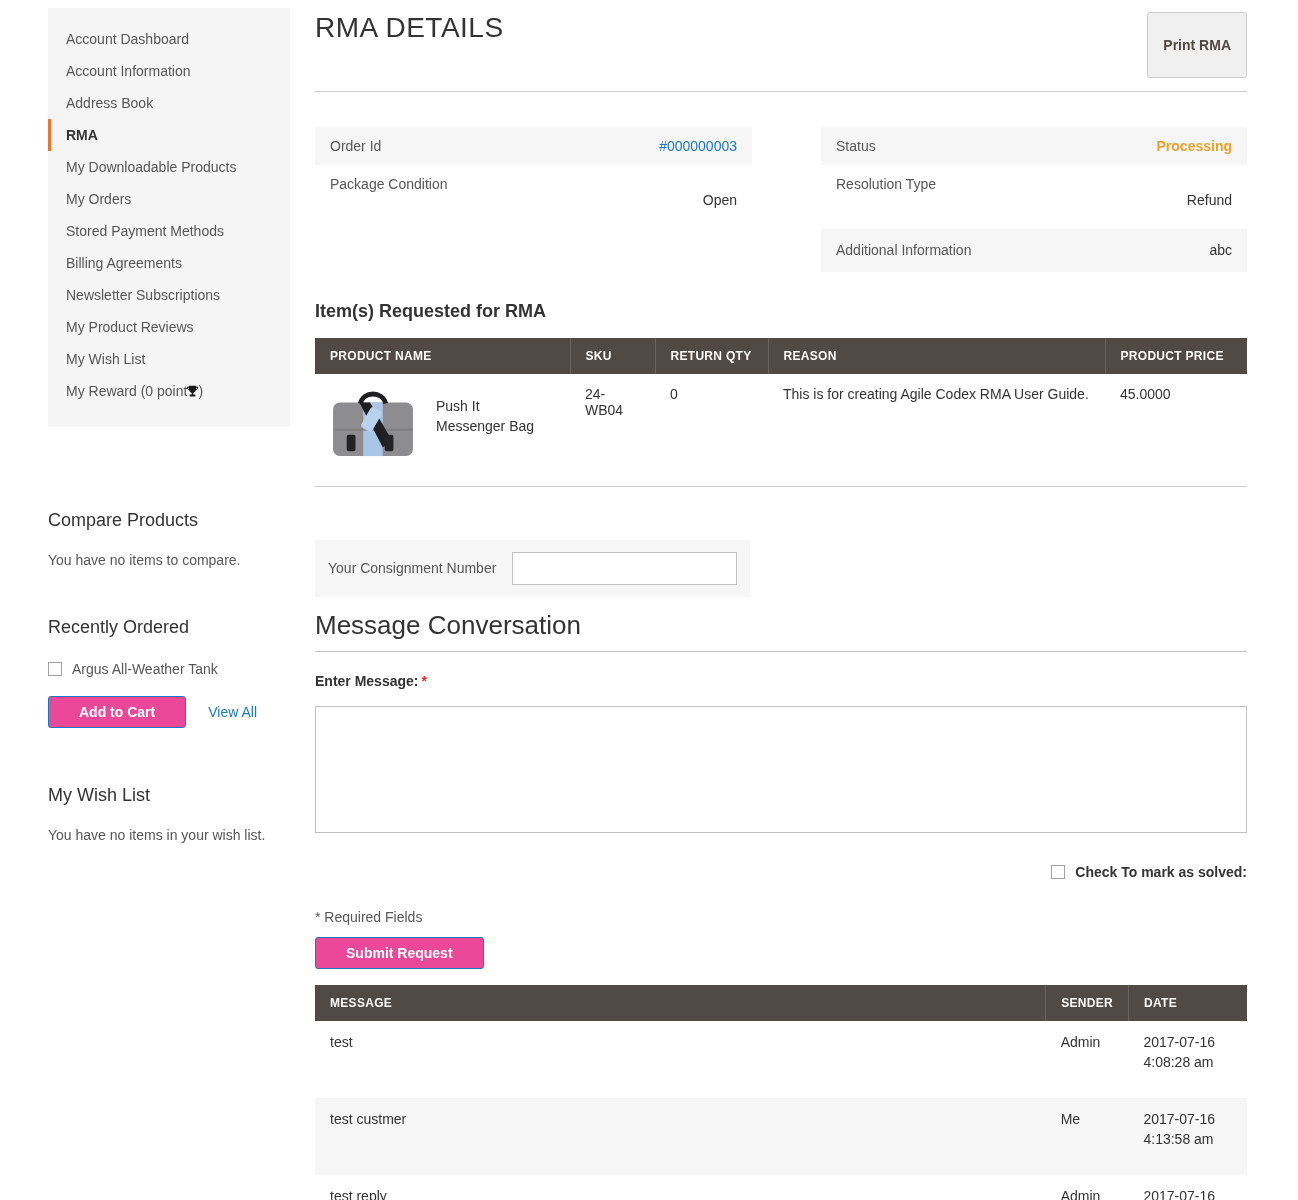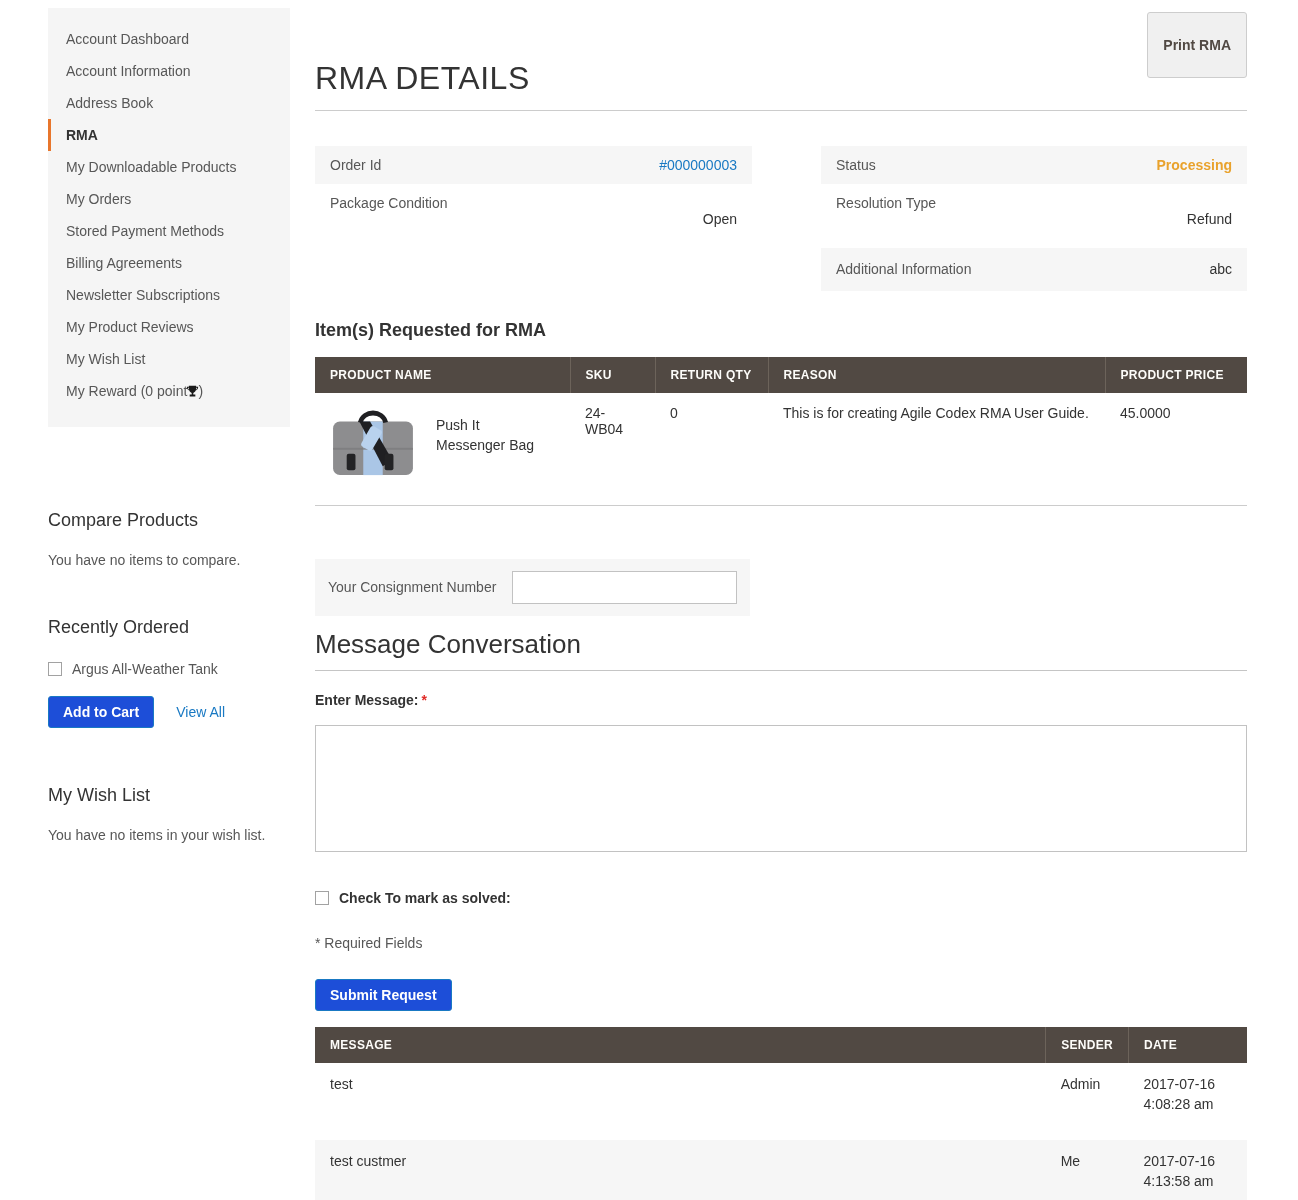--- a/index.html
+++ b/index.html
@@ -23,32 +23,32 @@
   .side-title { font-size:18px; font-weight:400; color:#333; line-height:22px; }
   .side-empty { margin-top:21px; font-size:14px; color:#575757; }
   .ro-block { margin-top:48px; }
   .ro-item { margin-top:23px; display:flex; align-items:center; font-size:14px; color:#575757; }
   .cbox {
     width:14px; height:14px; background:#fff; border:1px solid #a2a2a2;
     display:inline-block; flex-shrink:0; margin-right:10px; cursor:pointer;
   }
   .ro-actions { margin-top:19px; display:flex; align-items:center; }
   .btn-primary {
-    background:#1d4ed8; border:1px solid #1979c3; color:#fff; font-weight:700;
-    font-size:14px; padding:7px 14px; border-radius:3px; cursor:pointer;
+    background:#ec4899; border:1px solid #1979c3; color:#fff; font-weight:700;
+    font-size:14px; padding:7px 30px; border-radius:3px; cursor:pointer;
     font-family:inherit;
   }
   .link-blue { color:#1979c3; font-size:14px; text-decoration:none; margin-left:22px; cursor:pointer; }
   .wish-block { margin-top:56px; }
 
   
   .main { width:932px; margin-left:25px; }
   .title-row { display:flex; justify-content:space-between; align-items:flex-start;
     border-bottom:1px solid #ccc; padding:4px 0 13px; }
-  h1.page-title { font-size:32px; font-weight:300; color:#333; letter-spacing:.5px;margin-top:48px; }
+  h1.page-title { font-size:28px; font-weight:300; color:#333; letter-spacing:.5px; }
   .btn-print {
     background:#f0f0f0; border:1px solid #cdcdcd; border-radius:3px; color:#514943;
     font-weight:700; font-size:14px; padding:24px 15px; cursor:pointer; font-family:inherit;
   }
 
   .details-grid { display:flex; justify-content:space-between; margin-top:35px; }
   .detail-table.left { width:437px; } .detail-table.right { width:426px; }
   .detail-row { display:flex; justify-content:space-between; padding:11px 15px;
     font-size:14px; line-height:16px; background:#f6f6f6; }
   .detail-row.r2 { background:#fff;flex-direction:column; }
@@ -82,24 +82,24 @@
   .btn-browse { background:#e9e9e9; border:1px solid #a9a9a9; font-size:13px; color:#333;
     padding:3px 13px; cursor:pointer; font-family:inherit; }
   .no-file { font-size:13px; color:#333; margin-left:11px; }
 
   .conv-title { margin-top:14px; font-size:26px; font-weight:300; color:#333;
     line-height:28px; padding-bottom:12px; border-bottom:1px solid #c5c5c5; }
   .msg-label { margin-top:21px; font-size:14px; font-weight:700; color:#333; height:20px; }
   .req-star { color:#e02b27; margin-left:3px; }
   .msg-textarea { margin-top:13px; width:100%; height:127px; border:1px solid #c2c2c2;
     resize:none; font-family:inherit; font-size:14px; padding:8px; }
-  .solved-row { margin-top:32px; display:flex; align-items:center; height:20px; }
+  .solved-row { margin-top:25px; display:flex; align-items:center; height:20px;justify-content:flex-end; }
   .solved-label { font-size:14px; font-weight:700; color:#333; }
   .req-note { margin-top:27px; font-size:14px; color:#575757; height:20px; }
-  .btn-submit { margin-top:24px; }
+  .btn-submit { margin-top:8px; }
 
   .msgs-table { margin-top:12px; }
   .msgs-table tbody td { vertical-align:top; font-size:14px; line-height:20px;
     padding:11px 15px 26px; }
   .msgs-table tbody tr:nth-child(even) td { background:#f6f6f6; }
   .msgs-table col.c-msg { width:738px; }
   .msgs-table col.c-sender { width:75px; }
   .msgs-table col.c-date { width:119px; }
   .items-table col.c1 { width:255px; } .items-table col.c2 { width:85px; }
   .items-table col.c3 { width:113px; } .items-table col.c4 { width:337px; }

